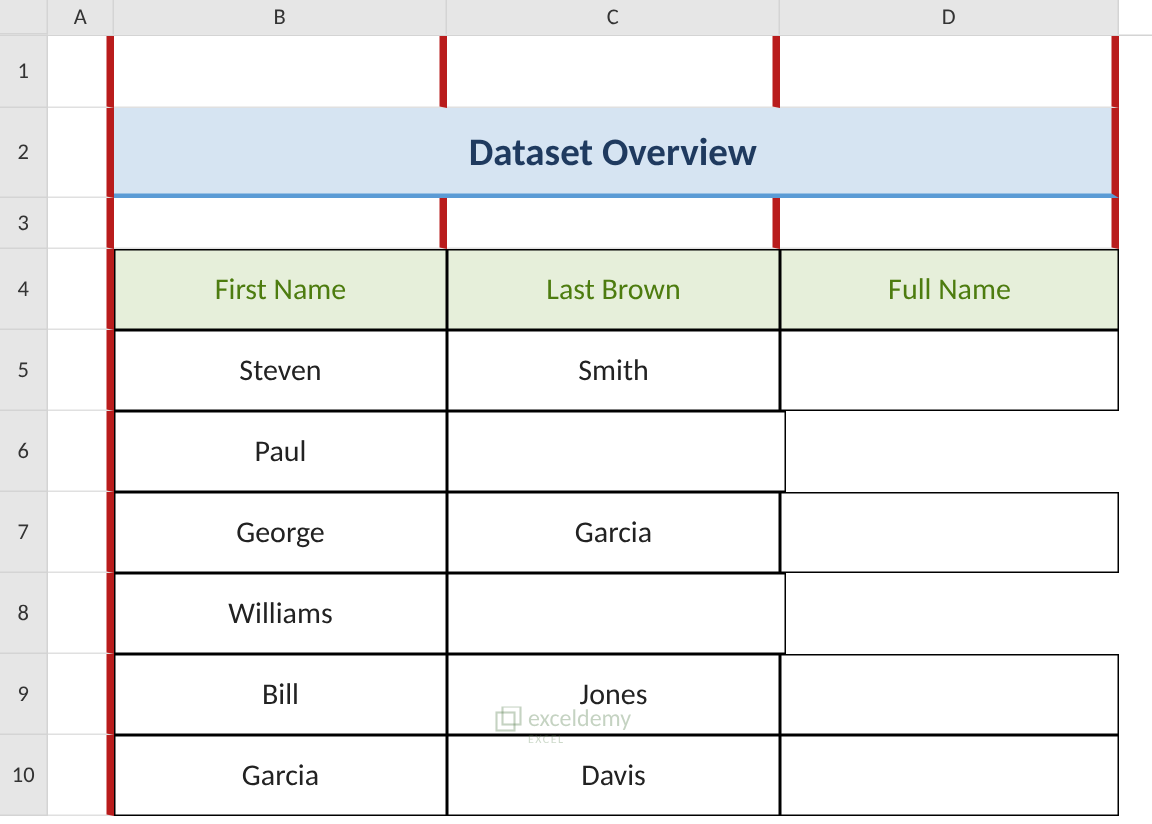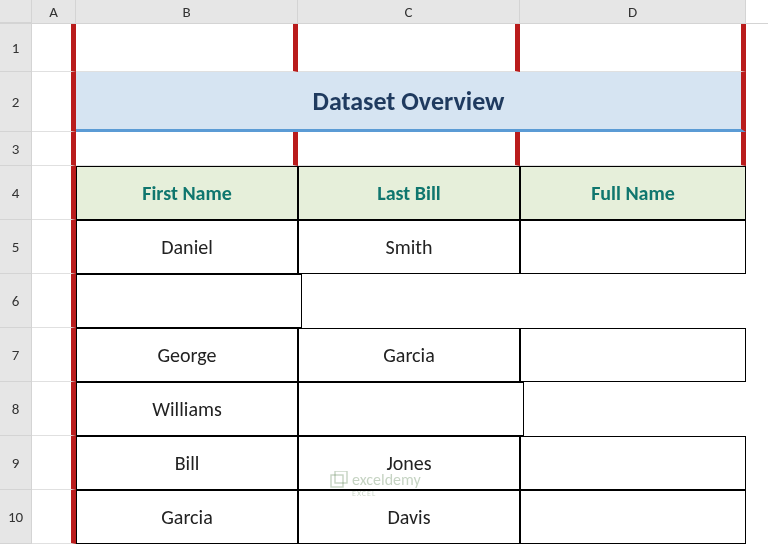--- a/index.html
+++ b/index.html
@@ -83,23 +83,23 @@
     background: #d6e4f2;
     font-size: 26px;
     font-weight: bold;
     color: #1f3a5f;
     border-bottom: 3px solid #5b9bd5 !important;
     width: 670px; 
     justify-content: center;
   }
   .tbl-header {
     background: #e6efda;
-    font-weight: bold;
+    font-weight: normal;
     font-size: 20px;
-    color: #0f766e;
+    color: #4d7c0f;
   }
   .tbl-border {
     border: 1px solid #000 !important;
   }
 
   .watermark {
     position: absolute;
     left: 330px;
     top: 470px;
     font-size: 16px;
@@ -152,35 +152,36 @@
     <div class="cell cA r3"></div>
     <div class="cell cB r3"></div>
     <div class="cell cC r3"></div>
     <div class="cell cD r3"></div>
   </div>
 
   <div class="row r4">
     <div class="row-header r4">4</div>
     <div class="cell cA r4"></div>
     <div class="cell cB r4 tbl-header tbl-border">First Name</div>
-    <div class="cell cC r4 tbl-header tbl-border">Last Bill</div>
+    <div class="cell cC r4 tbl-header tbl-border">Last Brown</div>
     <div class="cell cD r4 tbl-header tbl-border">Full Name</div>
   </div>
 
   <div class="row r5">
     <div class="row-header r5">5</div>
     <div class="cell cA r5"></div>
-    <div class="cell cB r5 tbl-border">Daniel</div>
+    <div class="cell cB r5 tbl-border">Steven</div>
     <div class="cell cC r5 tbl-border">Smith</div>
     <div class="cell cD r5 tbl-border"></div>
   </div>
 
   <div class="row r6">
     <div class="row-header r6">6</div>
     <div class="cell cA r6"></div>
+    <div class="cell cB r6 tbl-border">Paul</div>
     <div class="cell cD r6 tbl-border"></div>
   </div>
 
   <div class="row r7">
     <div class="row-header r7">7</div>
     <div class="cell cA r7"></div>
     <div class="cell cB r7 tbl-border">George</div>
     <div class="cell cC r7 tbl-border">Garcia</div>
     <div class="cell cD r7 tbl-border"></div>
   </div>

